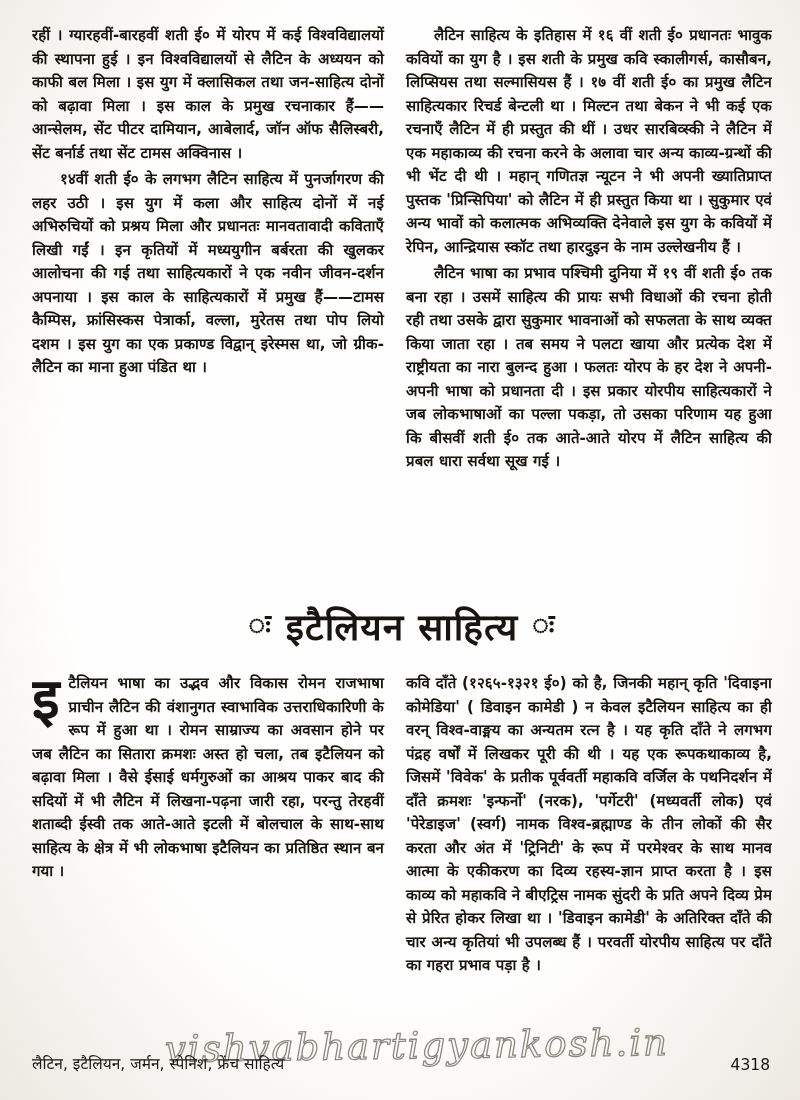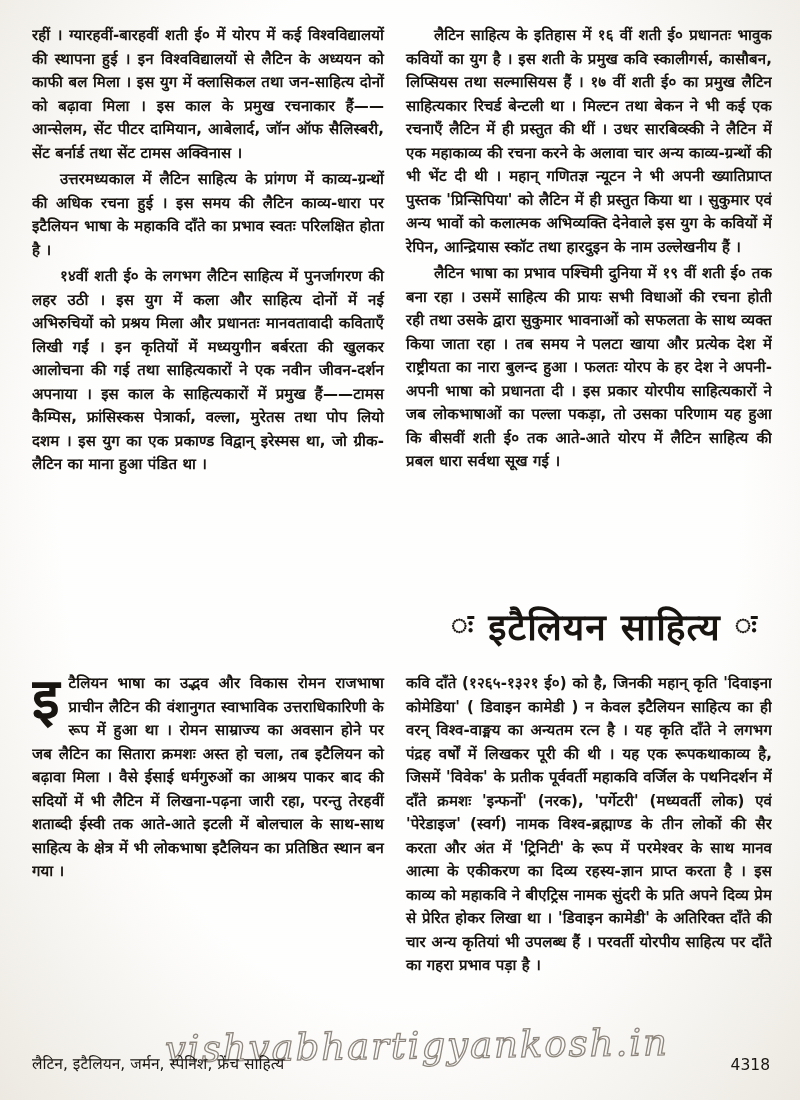--- a/index.html
+++ b/index.html
@@ -34,21 +34,21 @@
   }
   p.indent{text-indent:28px;}
   .sub-heading{
     margin:12px 0 9px 0;
     text-align:center;
     font-size:17.5px;
     font-weight:800;
   }
   .main-heading{
     margin:14px 0 18px 0;
-    text-align:right;
+    text-align:center;
     font-size:37px;
     font-weight:800;
     letter-spacing:1px;
     height:58px;
     line-height:58px;
   }
   .heading-ornament{
     font-size:28px;
     font-weight:800;
     vertical-align:6px;
@@ -87,21 +87,20 @@
   }
 </style>
 </head>
 <body>
 
 <div class="page">
 
   <div class="cols section-1">
     <div class="col-left">
       <p class="body-text">रहीं । ग्यारहवीं-बारहवीं शती ई० में योरप में कई विश्वविद्यालयों की स्थापना हुई । इन विश्वविद्यालयों से लैटिन के अध्ययन को काफी बल मिला । इस युग में क्लासिकल तथा जन-साहित्य दोनों को बढ़ावा मिला । इस काल के प्रमुख रचनाकार हैं——आन्सेलम, सेंट पीटर दामियान, आबेलार्द, जॉन ऑफ सैलिस्बरी, सेंट बर्नार्ड तथा सेंट टामस अक्विनास ।</p>
-      <p class="body-text indent">उत्तरमध्यकाल में लैटिन साहित्य के प्रांगण में काव्य-ग्रन्थों की अधिक रचना हुई । इस समय की लैटिन काव्य-धारा पर इटैलियन भाषा के महाकवि दाँते का प्रभाव स्वतः परिलक्षित होता है ।</p>
       <p class="body-text indent">१४वीं शती ई० के लगभग लैटिन साहित्य में पुनर्जागरण की लहर उठी । इस युग में कला और साहित्य दोनों में नई अभिरुचियों को प्रश्रय मिला और प्रधानतः मानवतावादी कविताएँ लिखी गईं । इन कृतियों में मध्ययुगीन बर्बरता की खुलकर आलोचना की गई तथा साहित्यकारों ने एक नवीन जीवन-दर्शन अपनाया । इस काल के साहित्यकारों में प्रमुख हैं——टामस कैम्पिस, फ्रांसिस्कस पेत्रार्का, वल्ला, मुरेतस तथा पोप लियो दशम । इस युग का एक प्रकाण्ड विद्वान् इरेस्मस था, जो ग्रीक-लैटिन का माना हुआ पंडित था ।</p>
     </div>
     <div class="col-right">
       <p class="body-text indent">लैटिन साहित्य के इतिहास में १६ वीं शती ई० प्रधानतः भावुक कवियों का युग है । इस शती के प्रमुख कवि स्कालीगर्स, कासौबन, लिप्सियस तथा सल्मासियस हैं । १७ वीं शती ई० का प्रमुख लैटिन साहित्यकार रिचर्ड बेन्टली था । मिल्टन तथा बेकन ने भी कई एक रचनाएँ लैटिन में ही प्रस्तुत की थीं । उधर सारबिव्स्की ने लैटिन में एक महाकाव्य की रचना करने के अलावा चार अन्य काव्य-ग्रन्थों की भी भेंट दी थी । महान् गणितज्ञ न्यूटन ने भी अपनी ख्यातिप्राप्त पुस्तक 'प्रिन्सिपिया' को लैटिन में ही प्रस्तुत किया था । सुकुमार एवं अन्य भावों को कलात्मक अभिव्यक्ति देनेवाले इस युग के कवियों में रेपिन, आन्द्रियास स्कॉट तथा हारदुइन के नाम उल्लेखनीय हैं ।</p>
       <p class="body-text indent">लैटिन भाषा का प्रभाव पश्चिमी दुनिया में १९ वीं शती ई० तक बना रहा । उसमें साहित्य की प्रायः सभी विधाओं की रचना होती रही तथा उसके द्वारा सुकुमार भावनाओं को सफलता के साथ व्यक्त किया जाता रहा । तब समय ने पलटा खाया और प्रत्येक देश में राष्ट्रीयता का नारा बुलन्द हुआ । फलतः योरप के हर देश ने अपनी-अपनी भाषा को प्रधानता दी । इस प्रकार योरपीय साहित्यकारों ने जब लोकभाषाओं का पल्ला पकड़ा, तो उसका परिणाम यह हुआ कि बीसवीं शती ई० तक आते-आते योरप में लैटिन साहित्य की प्रबल धारा सर्वथा सूख गई ।</p>
     </div>
   </div>
 
   <h1 class="main-heading">
     <span class="heading-ornament">ः</span><span>इटैलियन साहित्य</span><span class="heading-ornament">ः</span>

